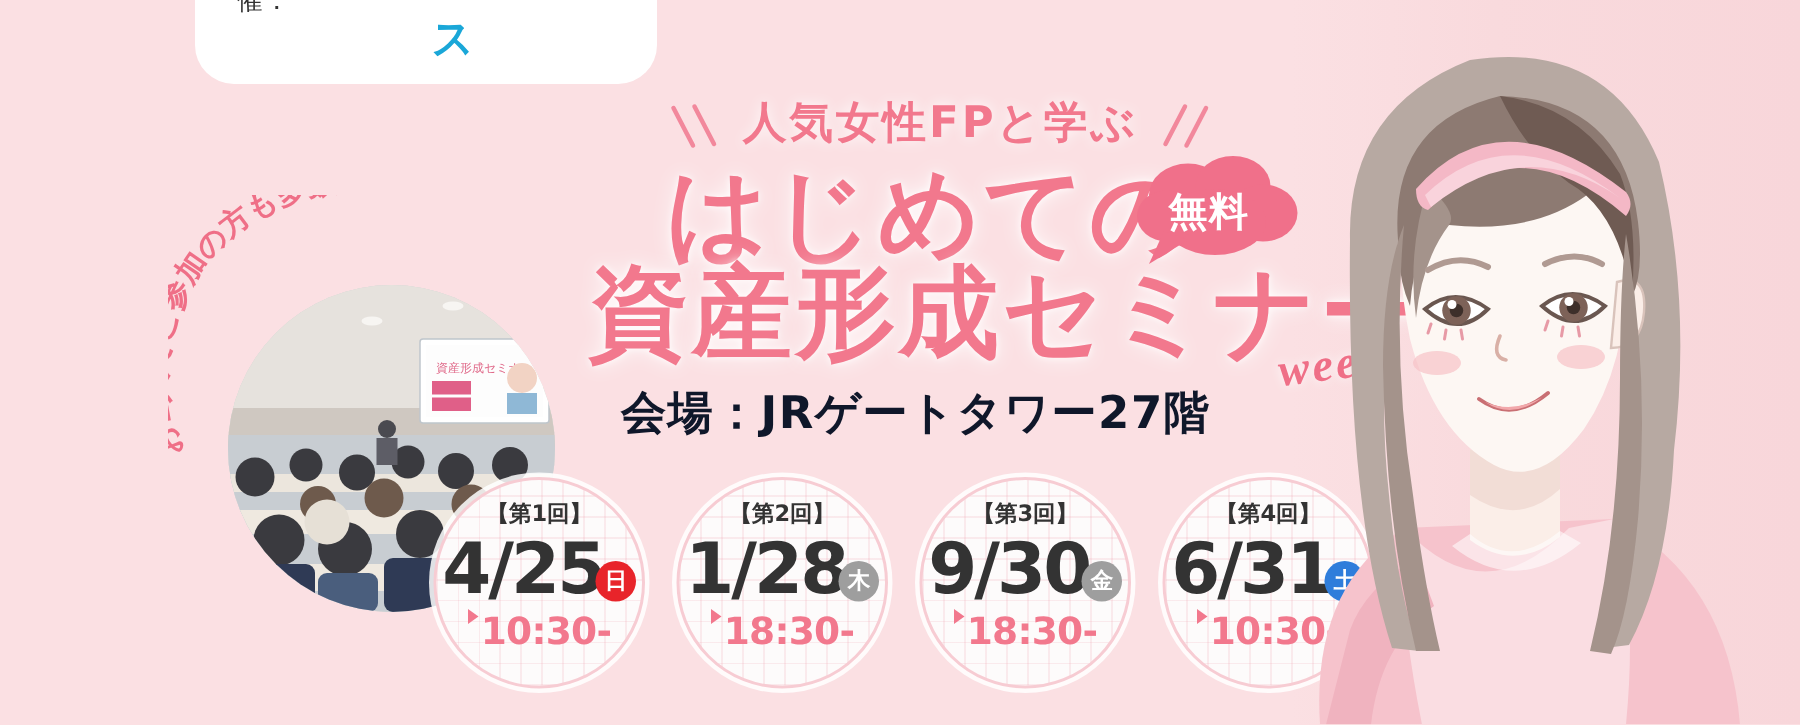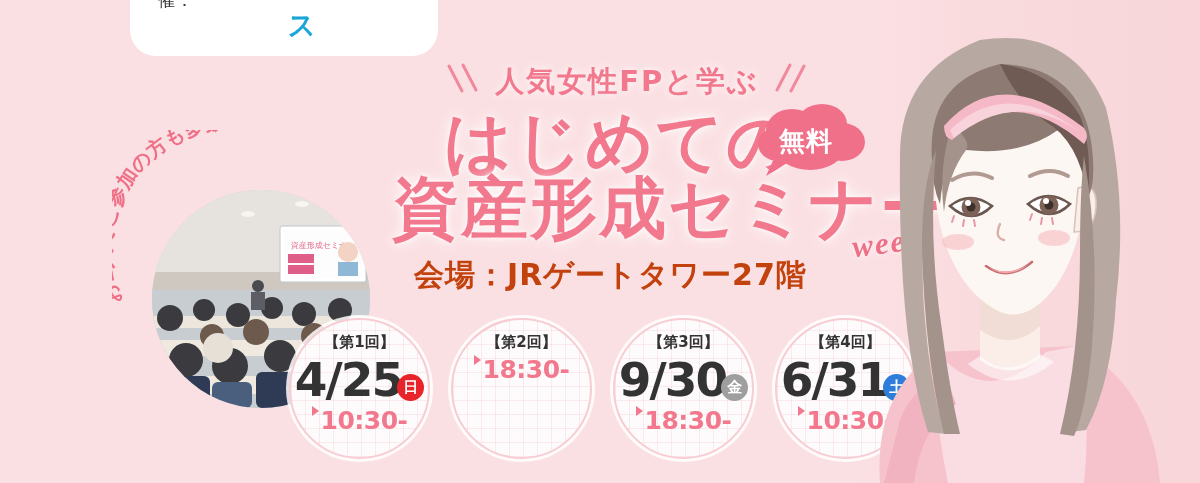--- a/index.html
+++ b/index.html
@@ -59,21 +59,21 @@
     width:218px; height:218px; border-radius:50%;
     overflow:hidden;
     box-shadow:0 0 0 0 rgba(0,0,0,0);
     background:#cfd4da;
   }
   .photo-svg{ width:100%; height:100%; display:block; }
 
   
   .head-wrap{ position:absolute; left:392px; top:62px; width:470px; }
   .kicker-row{
-    display:flex; align-items:flex-start; justify-content:center; gap:14px;
+    display:flex; align-items:flex-end; justify-content:center; gap:14px;
     height:40px;
   }
   .kicker{
     font-size:29px; font-weight:bold; color:#f2788d;
     letter-spacing:2px; white-space:nowrap;
     font-family:"DejaVu Sans",sans-serif;
     text-shadow:0 0 9px rgba(255,255,255,.95);
   }
   .slash{ display:block; }
   .title-line{
@@ -87,21 +87,21 @@
   .week-script{
     position:absolute; right:-62px; bottom:-16px;
     font-size:31px; color:#ef6f87;
     font-style:italic; font-weight:bold;
     font-family:"Liberation Serif","DejaVu Serif",serif;
     text-shadow:0 0 7px rgba(255,255,255,.9);
     transform:rotate(-7deg);
   }
   .venue{
     margin-top:12px; padding-left:22px;
-    font-size:30px; font-weight:bold; color:#c2410c;
+    font-size:30px; font-weight:bold; color:#0f172a;
     letter-spacing:1px; white-space:nowrap;
     font-family:"DejaVu Sans",sans-serif;
   }
 
   
   .free-bubble{ position:absolute; left:752px; top:98px; width:122px; height:92px; }
   .free-bubble svg{ display:block; }
   .free-text{
     position:absolute; left:0; top:26px; width:108px;
     text-align:center;
@@ -294,20 +294,24 @@
         <span class="d-dow" style="background:#e8242a">日</span>
       </div>
       <div class="d-time">
         <span class="tri"></span>
         <span>10:30-</span>
       </div>
     </div>
 
     <div class="date-circle">
       <div class="d-no">【第2回】</div>
+      <div class="d-main">
+        <span class="d-date">1/28</span>
+        <span class="d-dow" style="background:#9e9e9e">木</span>
+      </div>
       <div class="d-time">
         <span class="tri"></span>
         <span>18:30-</span>
       </div>
     </div>
 
     <div class="date-circle">
       <div class="d-no">【第3回】</div>
       <div class="d-main">
         <span class="d-date">9/30</span>

